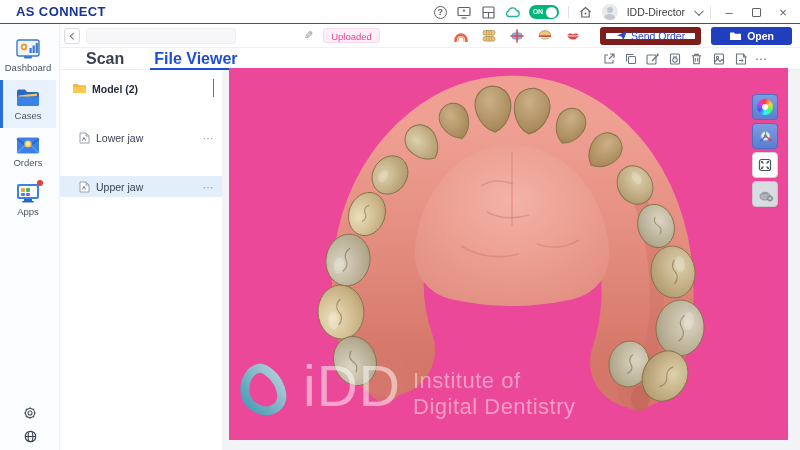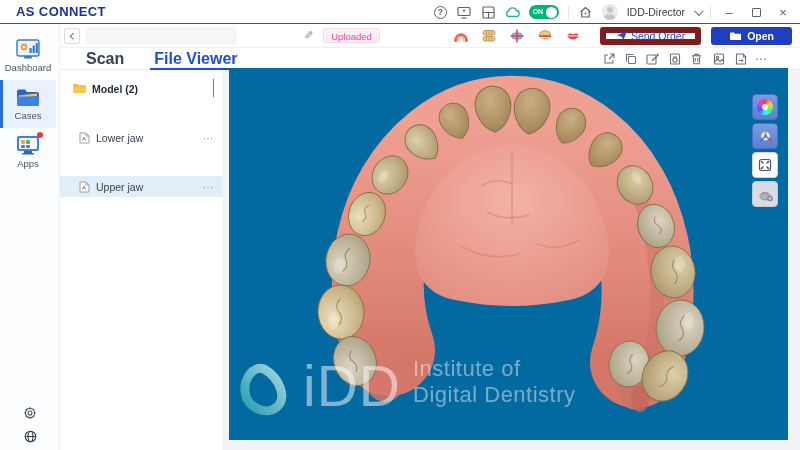--- a/index.html
+++ b/index.html
@@ -62,25 +62,25 @@
   .tree-row { height:21px; display:flex; align-items:center; padding:0 8px 0 12px; cursor:pointer;justify-content:center; }
   .tree-row.child { padding-left:19px;margin-top:28px; }
   .tree-row.sel { background:#e3eefb; }
   .tree-label { font-size:10.5px; color:#374151; margin-left:6px; }
   .tree-label.bold { font-weight:bold; color:#1f2937; }
   .tree-right { margin-left:auto; color:#9aa0a8; }
   .chev-up { width:6px; height:6px; border-left:1.4px solid #6b7280; border-top:1.4px solid #6b7280; transform:rotate(45deg) translateY(2px); cursor:pointer; }
   .dots3 { font-size:11px; letter-spacing:.5px; color:#9aa0a8; line-height:8px; cursor:pointer; }
 
   
-  .canvas3d { position:absolute; left:169px; top:-2px; width:559px; height:372px; background:#0369a1; cursor:grab; overflow:hidden; }
+  .canvas3d { position:absolute; left:169px; top:-2px; width:559px; height:372px; background:#ec4899; cursor:grab; overflow:hidden; }
   .jaw-svg { position:absolute; left:60px; top:6px; }
   .wm { position:absolute; left:4px; top:288px; display:flex; align-items:flex-start; pointer-events:none; }
   .wm-idd { font-size:57px; font-weight:400; color:rgba(255,255,255,.5); line-height:60px; margin-left:8px; letter-spacing:1px; }
-  .wm-lines { margin-left:12px; margin-top:0; font-size:22px; font-weight:300; color:rgba(255,255,255,.45); line-height:26px; letter-spacing:.5px; }
+  .wm-lines { margin-left:12px; margin-top:12px; font-size:22px; font-weight:300; color:rgba(255,255,255,.45); line-height:26px; letter-spacing:.5px; }
   .vtools { position:absolute; left:523px; top:26px; display:flex; flex-direction:column; gap:3px; }
   .vtool { width:26px; height:26px; border-radius:4px; display:flex; align-items:center; justify-content:center; cursor:pointer; }
   .vtool.on { background:linear-gradient(#7d9ce0,#5a7fd0); border:1px solid #4a6fc4; }
   .vtool.off { background:#fdfdfd; border:1px solid #d2d4d9; }
   .vtool.dis { background:#d9dce1; border:1px solid #c5c8cf; }
   .colorwheel { width:16px; height:16px; border-radius:50%; background:conic-gradient(#ff3b3b,#ffd23b,#3bff62,#3bf0ff,#3b5bff,#d53bff,#ff3b3b); position:relative; }
   .colorwheel:after { content:""; position:absolute; left:5px; top:5px; width:6px; height:6px; background:rgba(255,255,255,.95); border-radius:50%; }
 </style>
 </head>
 <body>
@@ -202,20 +202,30 @@
         </svg>
       <span class="nlabel">Dashboard</span>
     </div>
     <div class="nav-item sel">
       <svg width="26" height="20" viewBox="0 0 26 20">
           <path d="M2 3.5a2 2 0 0 1 2-2h6l2 2.4h10a2 2 0 0 1 2 2V16a2 2 0 0 1-2 2H4a2 2 0 0 1-2-2z" fill="#2a66c2"></path>
           <path d="M3.5 7.5 22 5.5 22 8 3.5 10z" fill="#f5c84c"></path>
           <path d="M2 8.5h22V16a2 2 0 0 1-2 2H4a2 2 0 0 1-2-2z" fill="#3b82e8"></path>
         </svg>
       <span class="nlabel">Cases</span>
+    </div>
+    <div class="nav-item">
+      <svg width="26" height="19" viewBox="0 0 26 19">
+          <rect x="2" y="1.5" width="22" height="16" rx="2" fill="#3b82e8"></rect>
+          <path d="M2 3 13 11 24 3" fill="none" stroke="#2a66c2" stroke-width="1.6"></path>
+          <path d="M2 17 10 9.5 M24 17 16 9.5" stroke="#5ea0f2" stroke-width="1.4"></path>
+          <circle cx="13" cy="8" r="3.6" fill="#f5c84c"></circle>
+          <circle cx="13" cy="8" r="2" fill="#fff" opacity=".6"></circle>
+        </svg>
+      <span class="nlabel">Orders</span>
     </div>
     <div class="nav-item">
       <span class="nav-dot"></span>
       <svg width="26" height="21" viewBox="0 0 26 21">
           <rect x="2" y="1" width="22" height="15" rx="2" fill="#3b82e8"></rect>
           <rect x="4" y="3" width="18" height="11" rx="1" fill="#fff"></rect>
           <rect x="6" y="5" width="4" height="4" rx="1" fill="#f0a23c"></rect>
           <rect x="11" y="5" width="4" height="4" rx="1" fill="#44b86a"></rect>
           <rect x="6" y="10" width="4" height="3" rx="1" fill="#3b82e8"></rect>
           <rect x="11" y="10" width="4" height="3" rx="1" fill="#8a5fd6"></rect>

